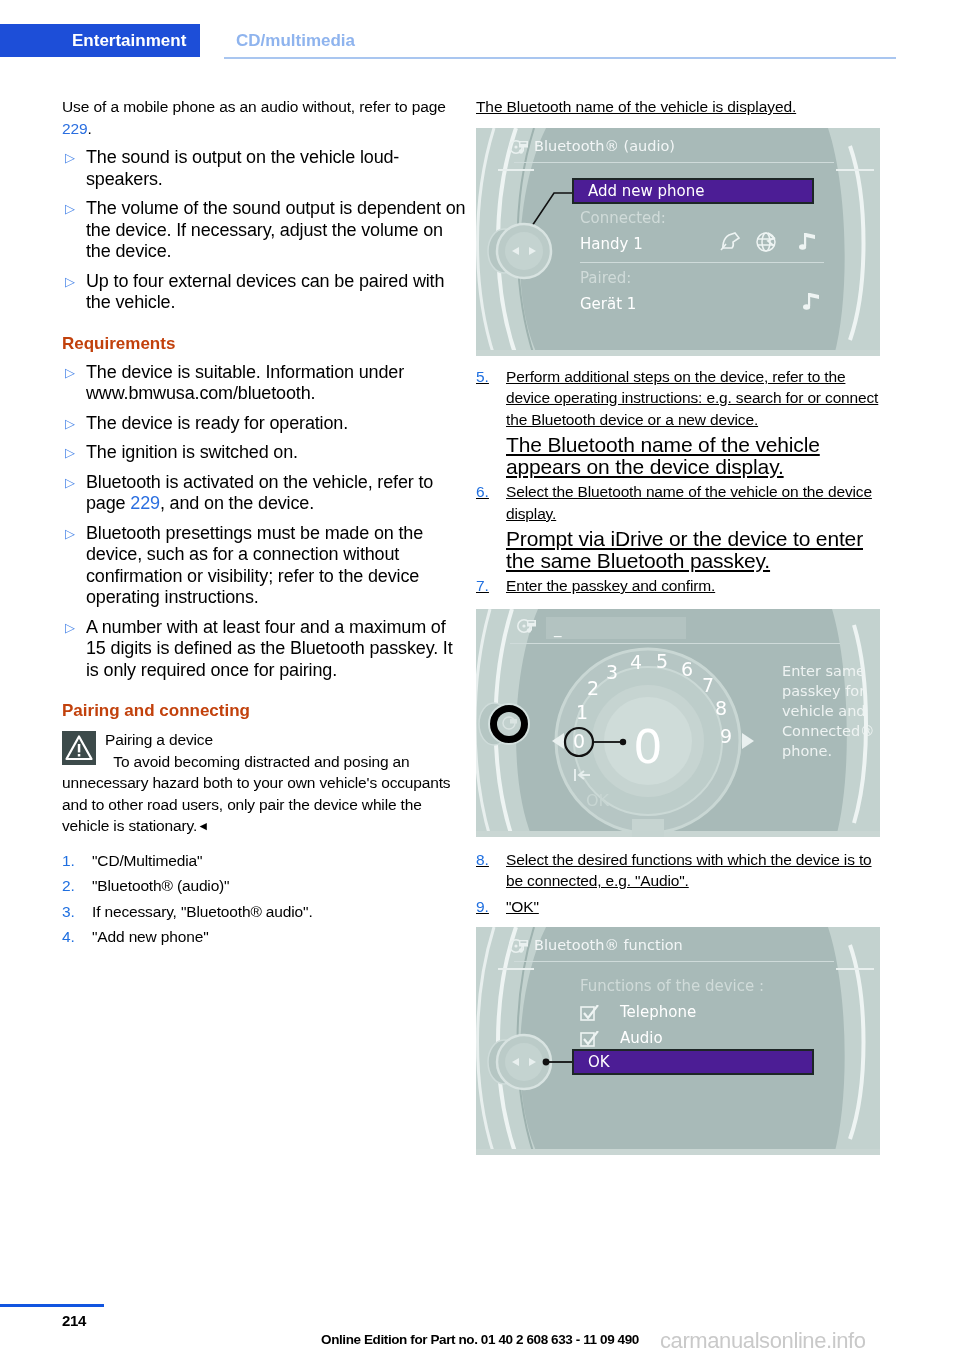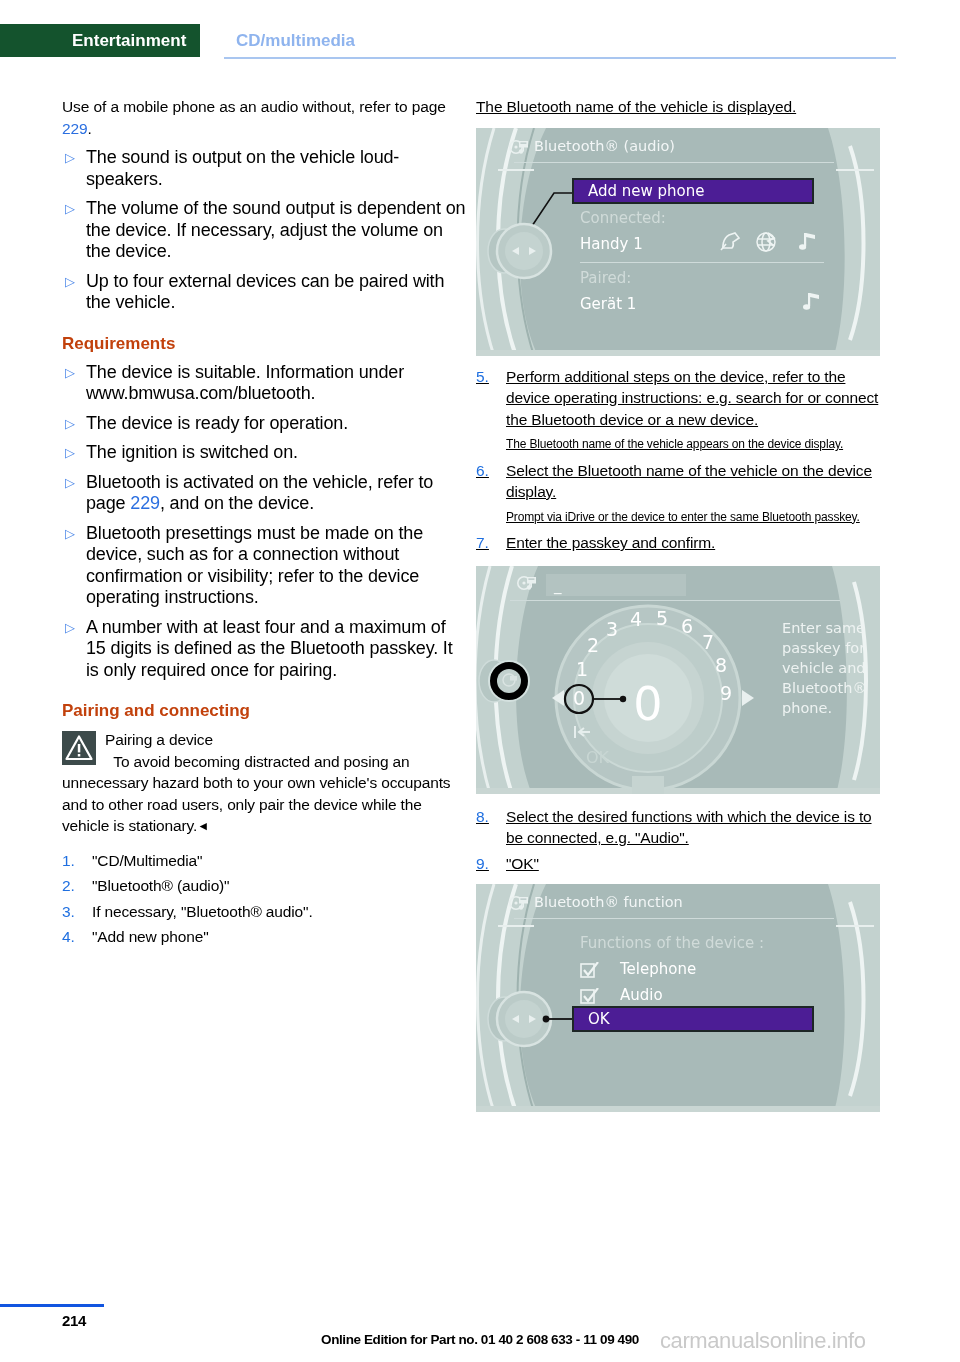--- a/index.html
+++ b/index.html
@@ -12,21 +12,21 @@
     position: relative;
     overflow: hidden;
   }
 
   
   .header {
     position: absolute; left: 0; top: 0; width: 960px; height: 62px;
   }
   .header-tab {
     position: absolute; left: 0; top: 24px; height: 33px;
-    background: #14532d;
+    background: #1d4ed8;
     color: #ffffff;
     font-weight: bold; font-size: 17px;
     display: flex; align-items: center;
     padding: 0 14px 0 72px;
   }
   .header-sub {
     position: absolute; left: 236px; top: 24px; height: 33px;
     display: flex; align-items: center;
     color: #8fb4ee; font-weight: bold; font-size: 17px;
   }
@@ -58,21 +58,21 @@
     padding-left: 3px;
   }
   .bullet-text { flex: 1; font-size: 18px; line-height: 21.5px; letter-spacing: -0.15px; }
 
   .num-row { display: flex; align-items: flex-start; margin: 4px 0 0 0; }
   .num-mark {
     width: 30px; flex: 0 0 30px;
     color: #1f6fe0; font-size: 15.5px; line-height: 21.5px;
   }
   .num-text { flex: 1; font-size: 15.5px; line-height: 21.5px; letter-spacing: -0.15px; }
-  .sub-text { margin-left: 30px; font-size: 12px; line-height: 21.5px; letter-spacing: -0.15px; margin-top: 4px; }
+  .sub-text { margin-left: 30px; font-size: 21px; line-height: 21.5px; letter-spacing: -0.15px; margin-top: 4px; }
 
   h2.section {
     color: #c2410c; font-size: 17px; font-weight: bold;
     margin: 20px 0 4px 0;
   }
 
   
   .warn-block { margin-top: 8px; font-size: 15.5px; line-height: 21.5px; letter-spacing: -0.15px; }
   .warn-icon {
     float: left; width: 34px; height: 34px; margin: 2px 9px 0 0;
@@ -397,21 +397,21 @@
     <svg class="puck" style="left:0px; top:80px;" width="62" height="70" viewBox="0 0 62 70">
       <ellipse cx="18" cy="35" rx="15" ry="21" fill="#b5c6c3" stroke="#cfdcda" stroke-width="1.5"></ellipse>
       <circle cx="33" cy="35" r="20" fill="#bccccа" stroke="#d4e1df" stroke-width="2"></circle>
       <circle cx="33" cy="35" r="12" fill="#c2d1ce"></circle>
       <g opacity="0.55">
         <circle cx="33" cy="34" r="6" fill="none" stroke="#eef4f3" stroke-width="1.4"></circle>
         <rect x="34" y="30" width="7" height="4.5" fill="#eef4f3"></rect>
       </g>
     </svg>
 
-    <div class="idrive-note" style="left:306px; top:52px; width:92px;">Enter same passkey for vehicle and Bluetooth® phone.</div>
+    <div class="idrive-note" style="left:306px; top:52px; width:92px;">Enter same passkey for vehicle and Connected® phone.</div>
   </div>
 
   <div style="margin-top:12px;">
     <div class="num-row">
       <div class="num-mark">8.</div>
       <div class="num-text">Select the desired functions with which the device is to be connected, e.g. "Audio".</div>
     </div>
     <div class="num-row">
       <div class="num-mark">9.</div>
       <div class="num-text">"OK"</div>

